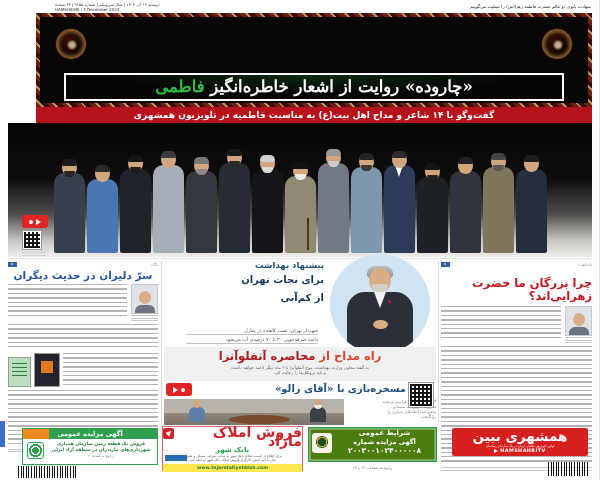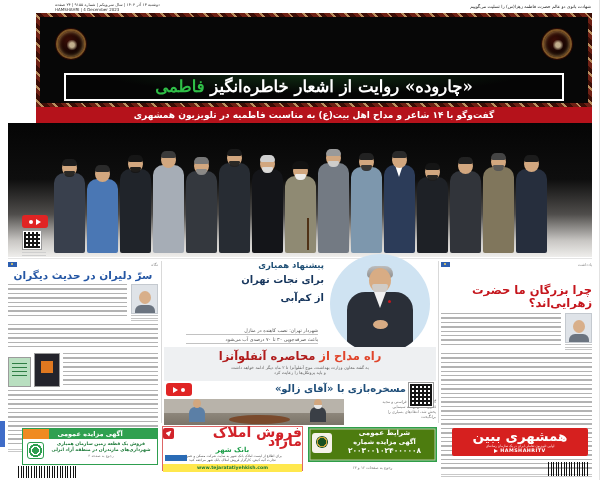--- a/index.html
+++ b/index.html
@@ -70,21 +70,21 @@
   .vdiv{position:absolute;top:261px;height:162px;width:1px;background:#d9d9d9;}
   .vdiv.v1{left:161px;} .vdiv.v2{left:438px;}
 
   .col{position:absolute;top:261px;direction:rtl;}
   .col-left{left:8px;width:150px;}
   .col-right{left:441px;width:151px;}
   .mini-head{display:flex;justify-content:space-between;align-items:center;height:6px;margin-bottom:2px;direction:ltr;}
   .mini-flag{width:9px;height:5px;background:#2d5fb0;position:relative;}
   .mini-flag::after{content:"";position:absolute;left:3px;top:1.5px;width:2px;height:2px;border-radius:50%;background:#f4d35e;}
   .mini-label{font-size:4px;color:#888;}
-  .h-red{margin:17px 0 3px;font-size:11.5px;line-height:13px;font-weight:bold;color:#c5161d;}
+  .h-red{margin:10px 0 3px;font-size:11.5px;line-height:13px;font-weight:bold;color:#c5161d;}
   .h-blue{margin:1px 0 3px;font-size:10.5px;line-height:12px;font-weight:bold;color:#2456a4;text-align:center;}
   .author-row{display:flex;gap:4px;direction:ltr;margin-bottom:3px;}
   .author-block{width:27px;flex:0 0 auto;}
   .author-photo{width:27px;height:30px;background:#dfe3e8;border:1px solid #c4c9cf;position:relative;}
   .author-photo .face{position:absolute;left:7px;top:6px;width:12px;height:13px;border-radius:50%;background:#d8 af8a;background:#d8af8a;}
   .author-photo .chest{position:absolute;left:3px;bottom:0;width:20px;height:8px;border-radius:6px 6px 0 0;background:#6b7480;}
   .author-caption{margin-top:1px;height:6px;background:repeating-linear-gradient(to bottom,#c6c6c6 0 1px,transparent 1px 2.6px);}
   .lines{background:repeating-linear-gradient(to bottom,#b3b3b3 0 1.4px,transparent 1.4px 4.4px);}
   .flex1{flex:1;}
   .books-row{display:flex;gap:3px;align-items:flex-end;direction:ltr;margin:3px 0;}
@@ -382,21 +382,21 @@
     <div class="mayor-circle">
       <div class="m-hair"></div>
         <div class="m-head"></div>
         <div class="m-beard"></div>
       <div class="m-suit"></div>
         <div class="m-vee"></div>
         <div class="m-hands"></div>
         <div class="m-pin"></div>
     </div>
     <div class="mayor-text">
-      <div class="m-kicker">پیشنهاد همیاری</div>
+      <div class="m-kicker">پیشنهاد بهداشت</div>
       <div class="m-line">برای نجات تهران</div>
       <div class="m-line">از کم‌آبی</div>
     </div>
     <div class="mayor-sub">
       <div>شهردار تهران: نصب کاهنده در منازل</div>
       <div>باعث صرفه‌جویی ۳۰ تا ۷۰ درصدی آب می‌شود</div>
     </div>
   </div>
 
   <div class="flu">

